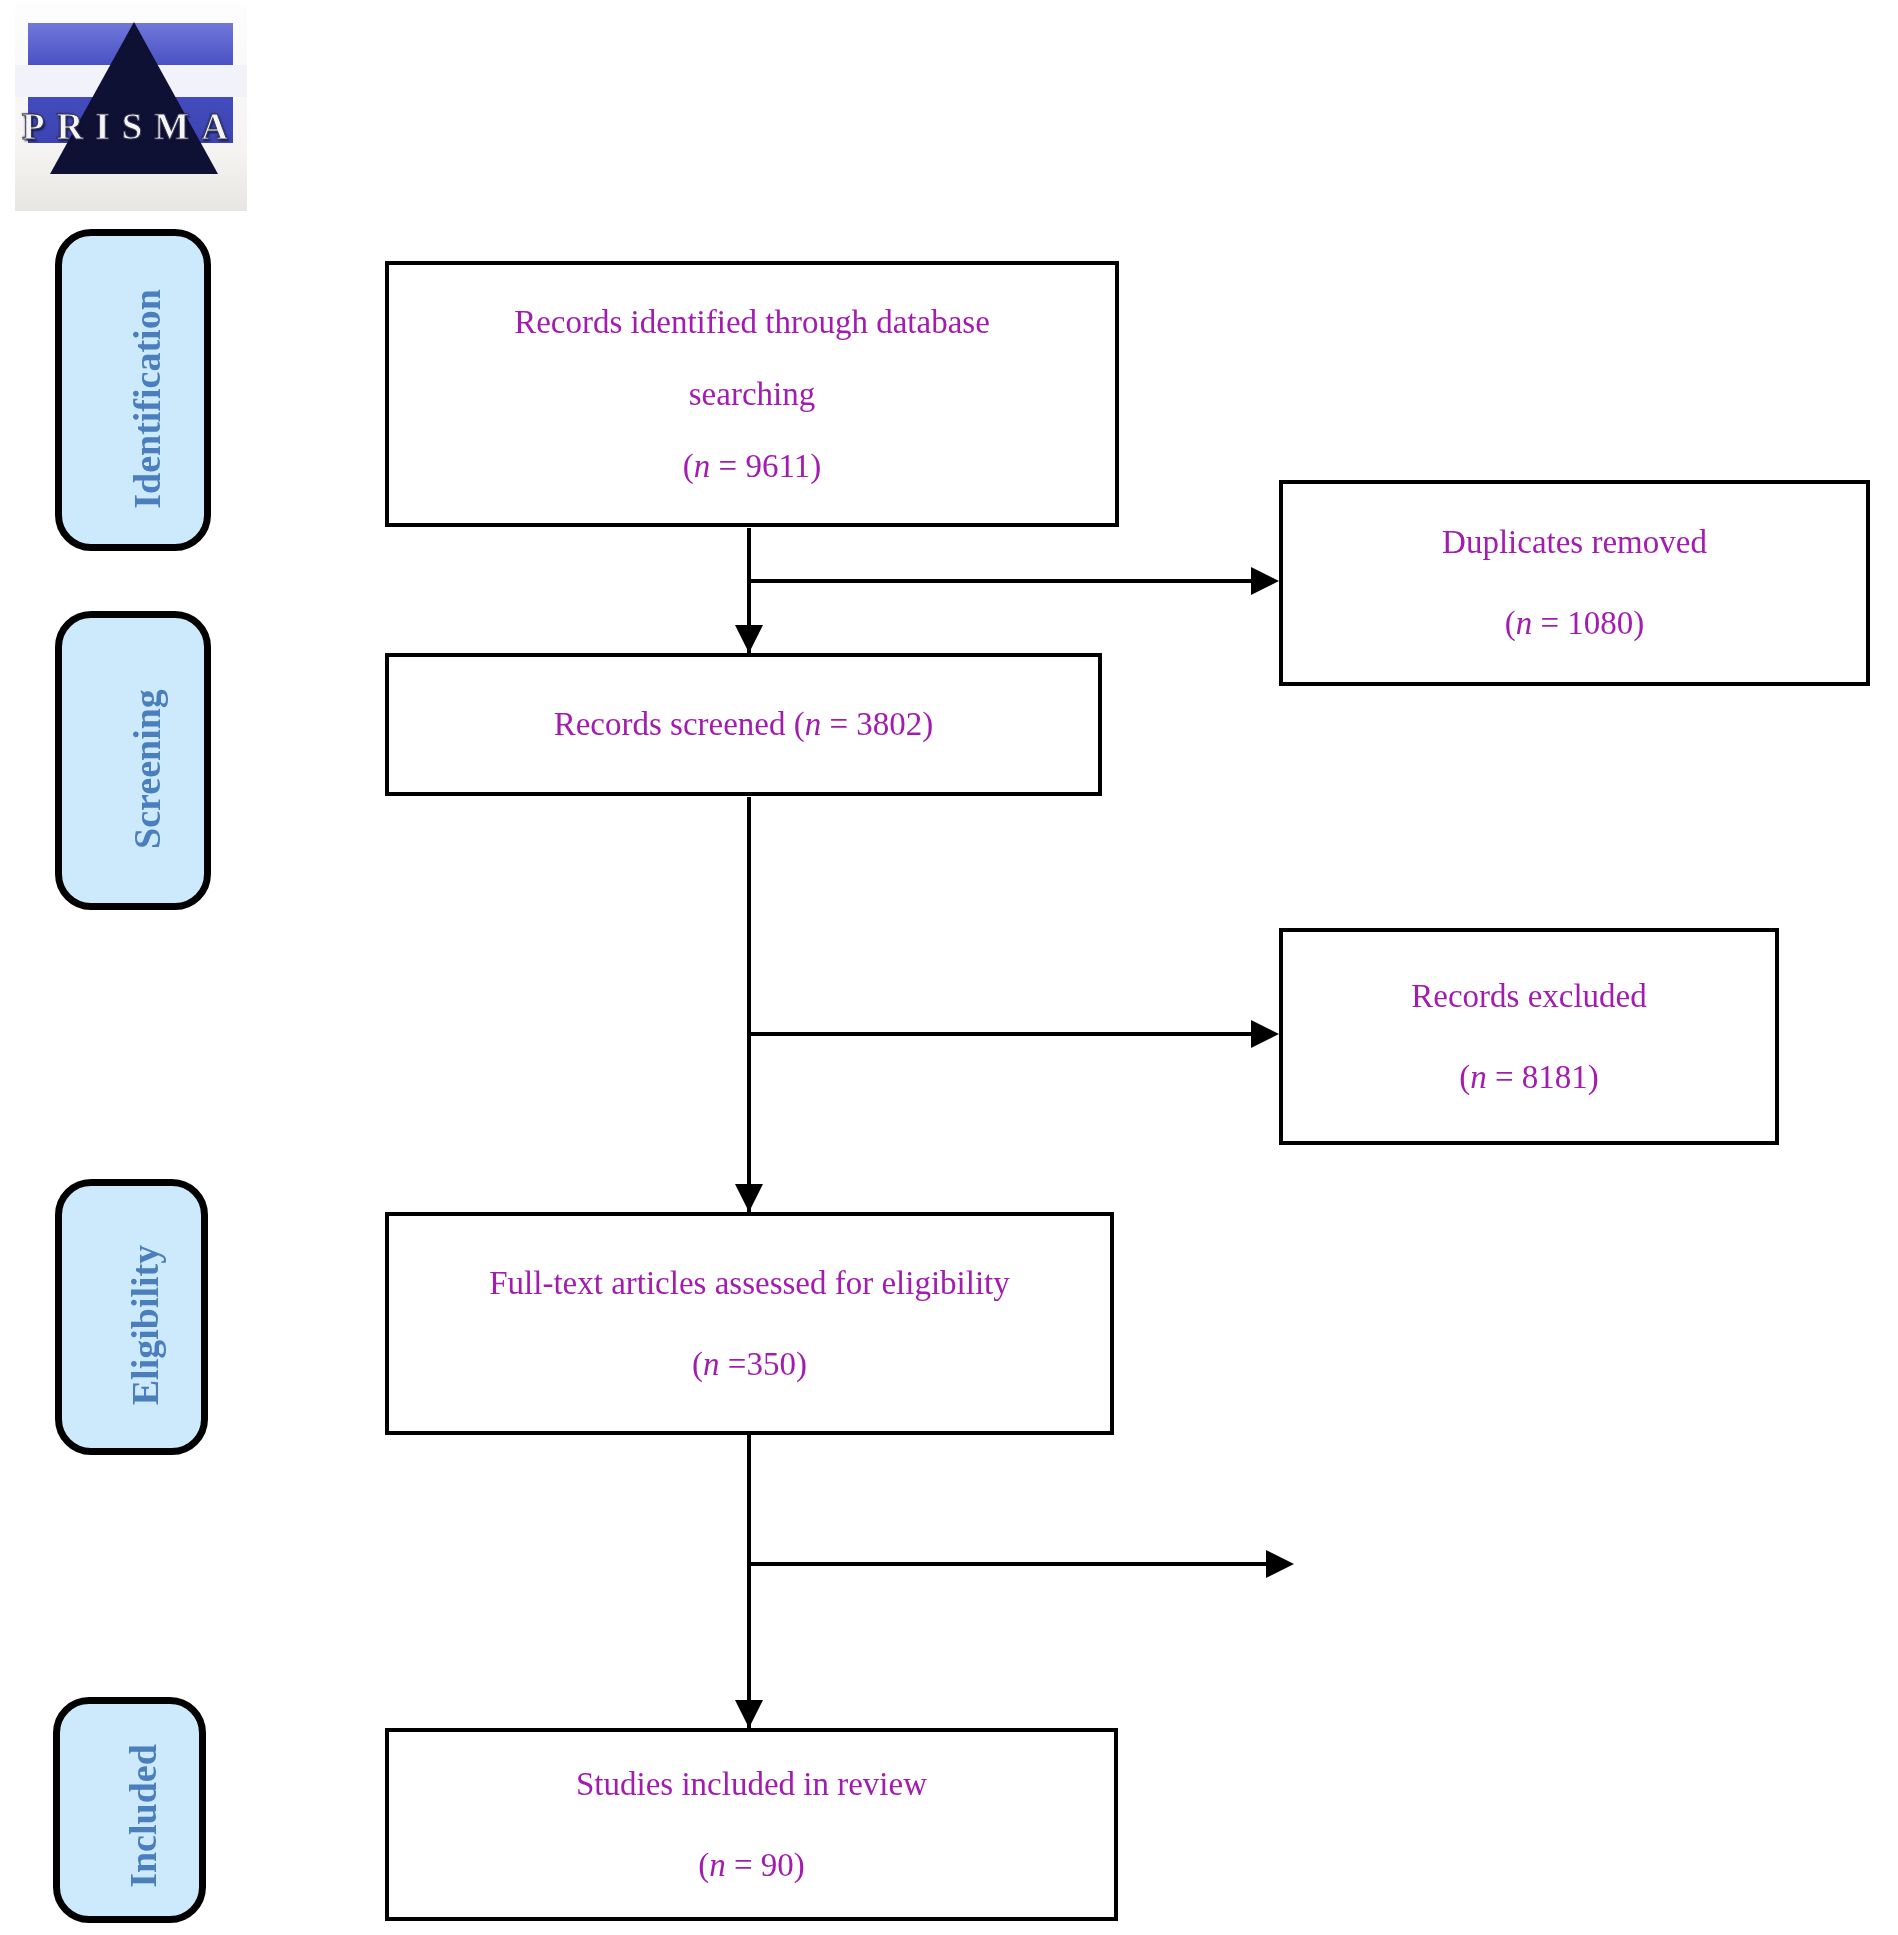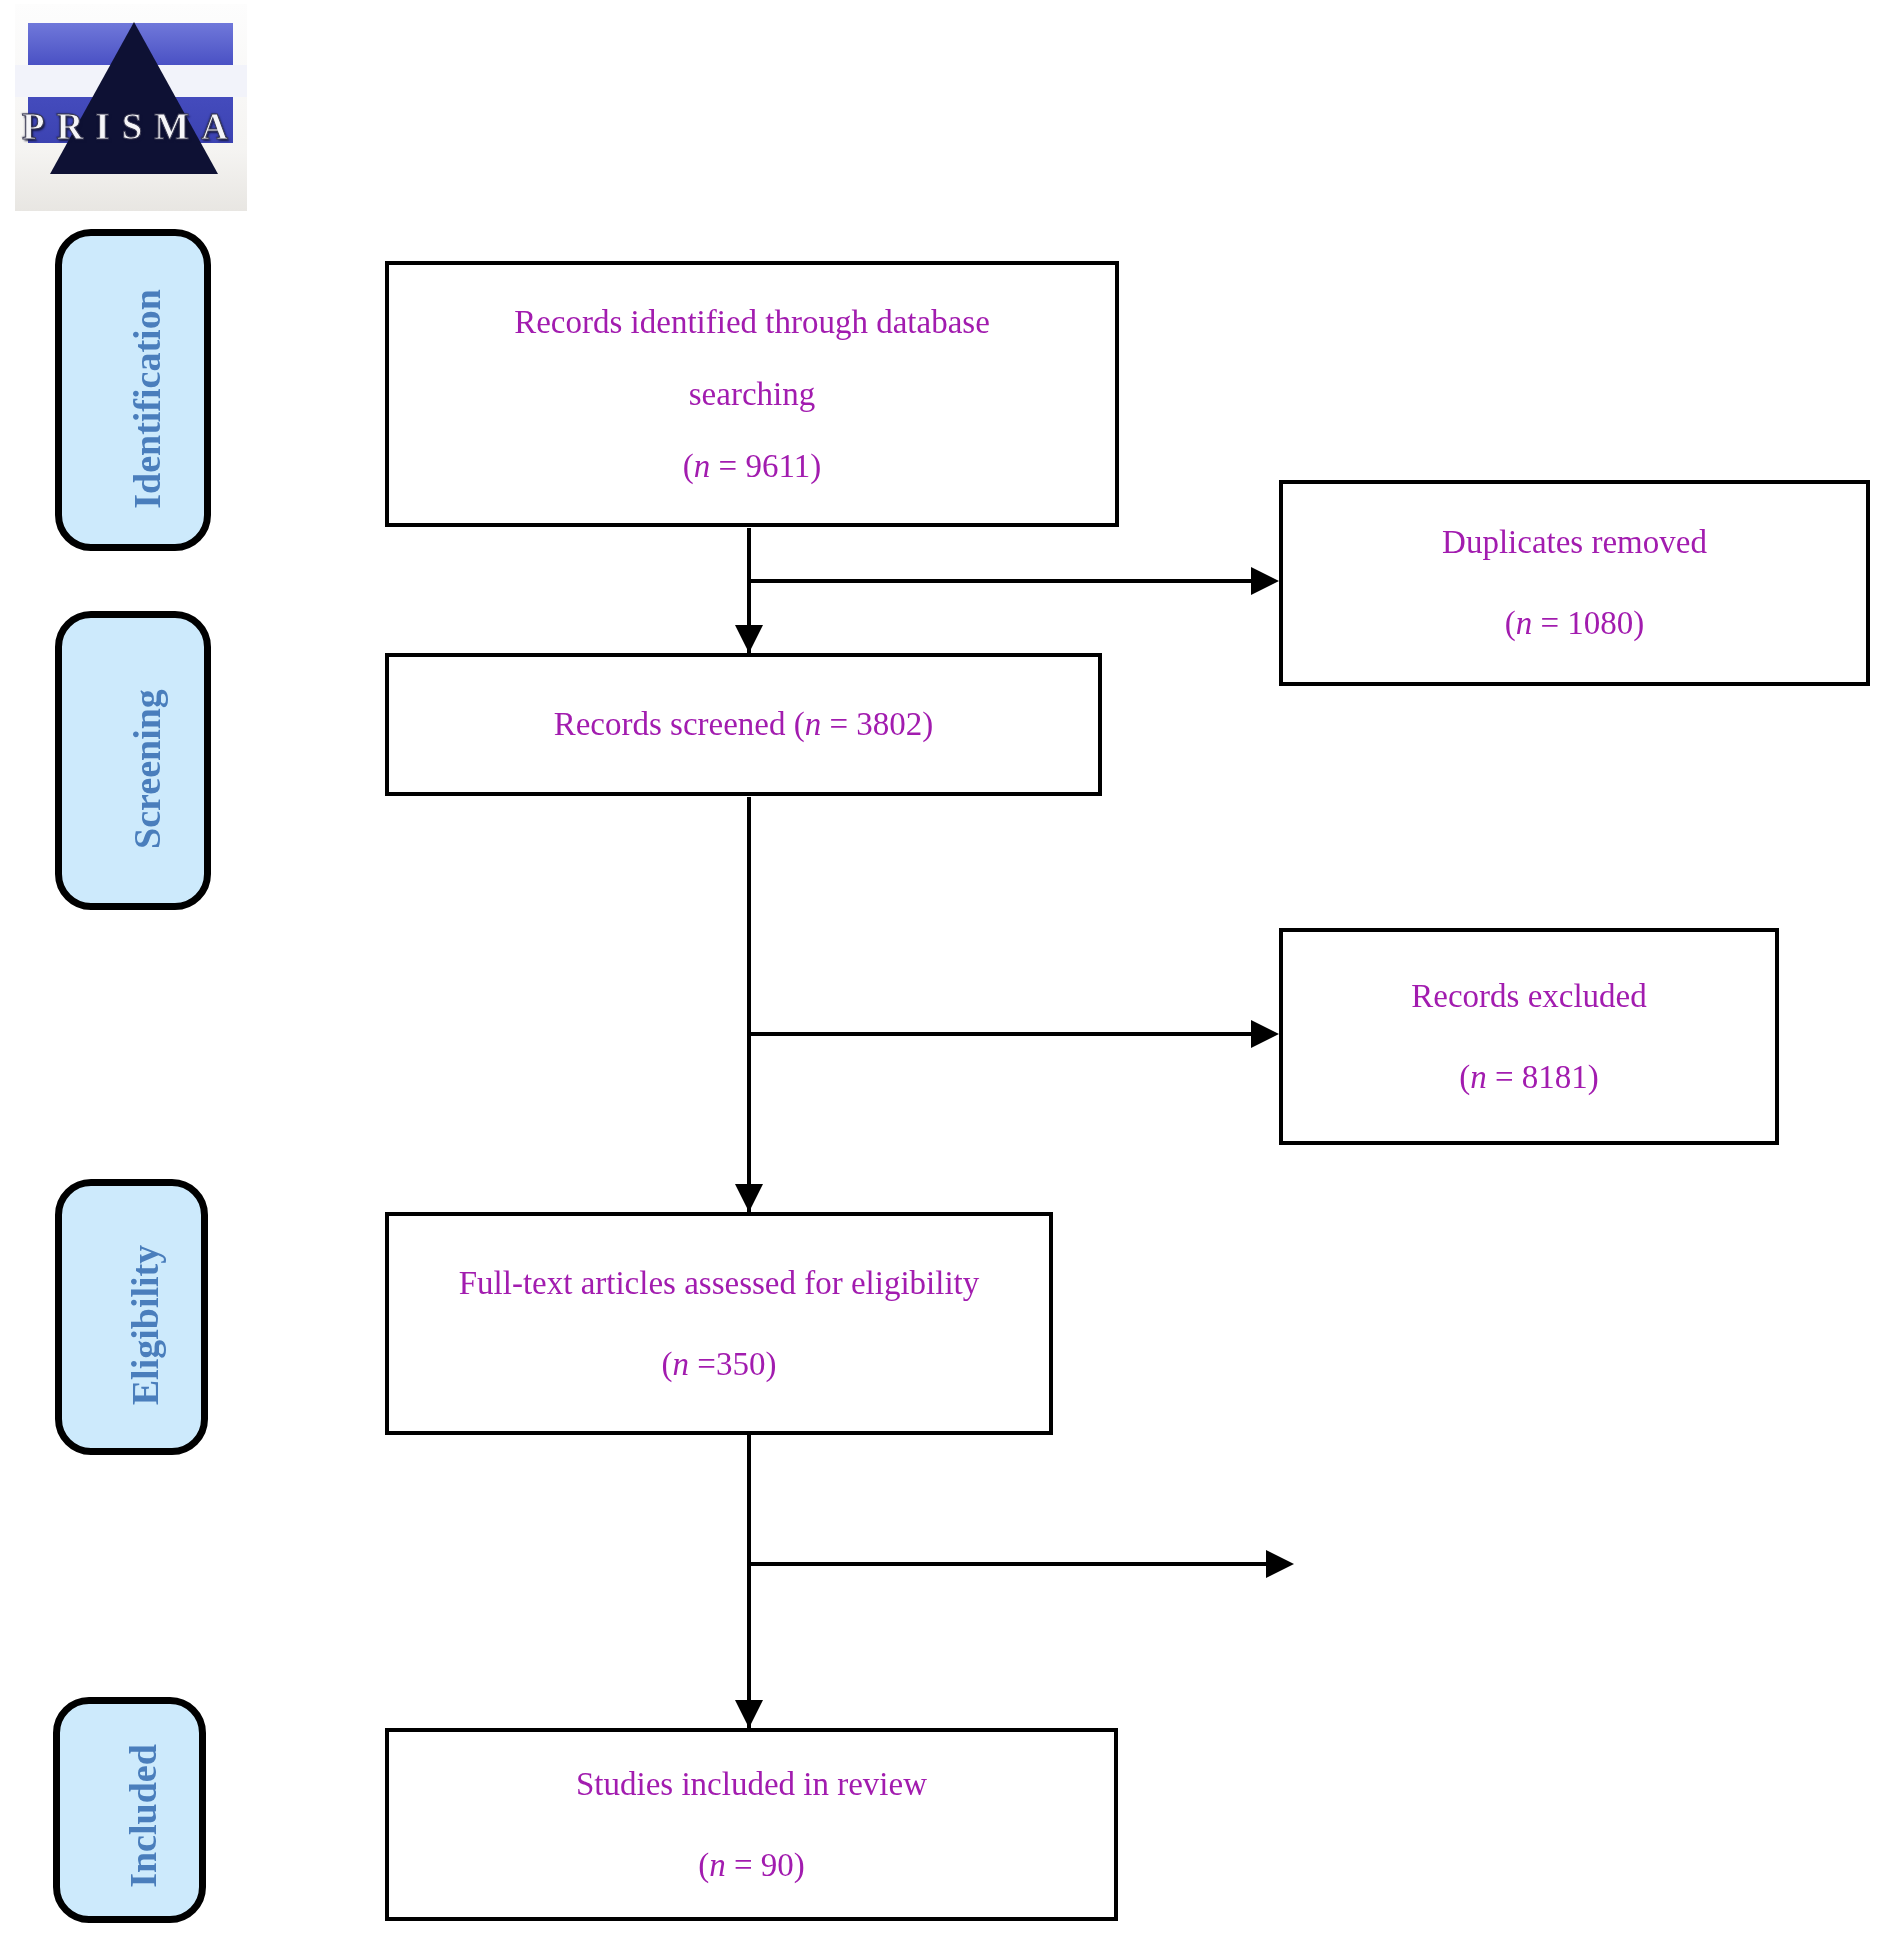--- a/index.html
+++ b/index.html
@@ -35,21 +35,21 @@
         text-align:center;font-size:33px;color:#a21caf;}
   .gap2{gap:48px;}   
   .gap3{gap:39px;}   
   .line{white-space:nowrap;line-height:1;}
   .nvar{font-style:italic;}
 
   .box-a{left:385px;top:261px;width:734px;height:266px;}
   .box-b{left:1279px;top:480px;width:591px;height:206px;}
   .box-c{left:385px;top:653px;width:717px;height:143px;}
   .box-d{left:1279px;top:928px;width:500px;height:217px;}
-  .box-e{left:385px;top:1212px;width:668px;height:223px;}
+  .box-e{left:385px;top:1212px;width:729px;height:223px;}
   .box-f{left:1294px;top:1453px;width:598px;height:225px;}
   .box-g{left:385px;top:1728px;width:733px;height:193px;}
 
   
   .vline,.hline{position:absolute;background:#000;}
   .stem1{left:747px;top:528px;width:4px;height:126px;}
   .stem2{left:747px;top:797px;width:4px;height:416px;}
   .stem3{left:747px;top:1435px;width:4px;height:293px;}
   .branch1{left:747px;top:579px;width:508px;height:4px;}
   .branch2{left:747px;top:1032px;width:508px;height:4px;}

